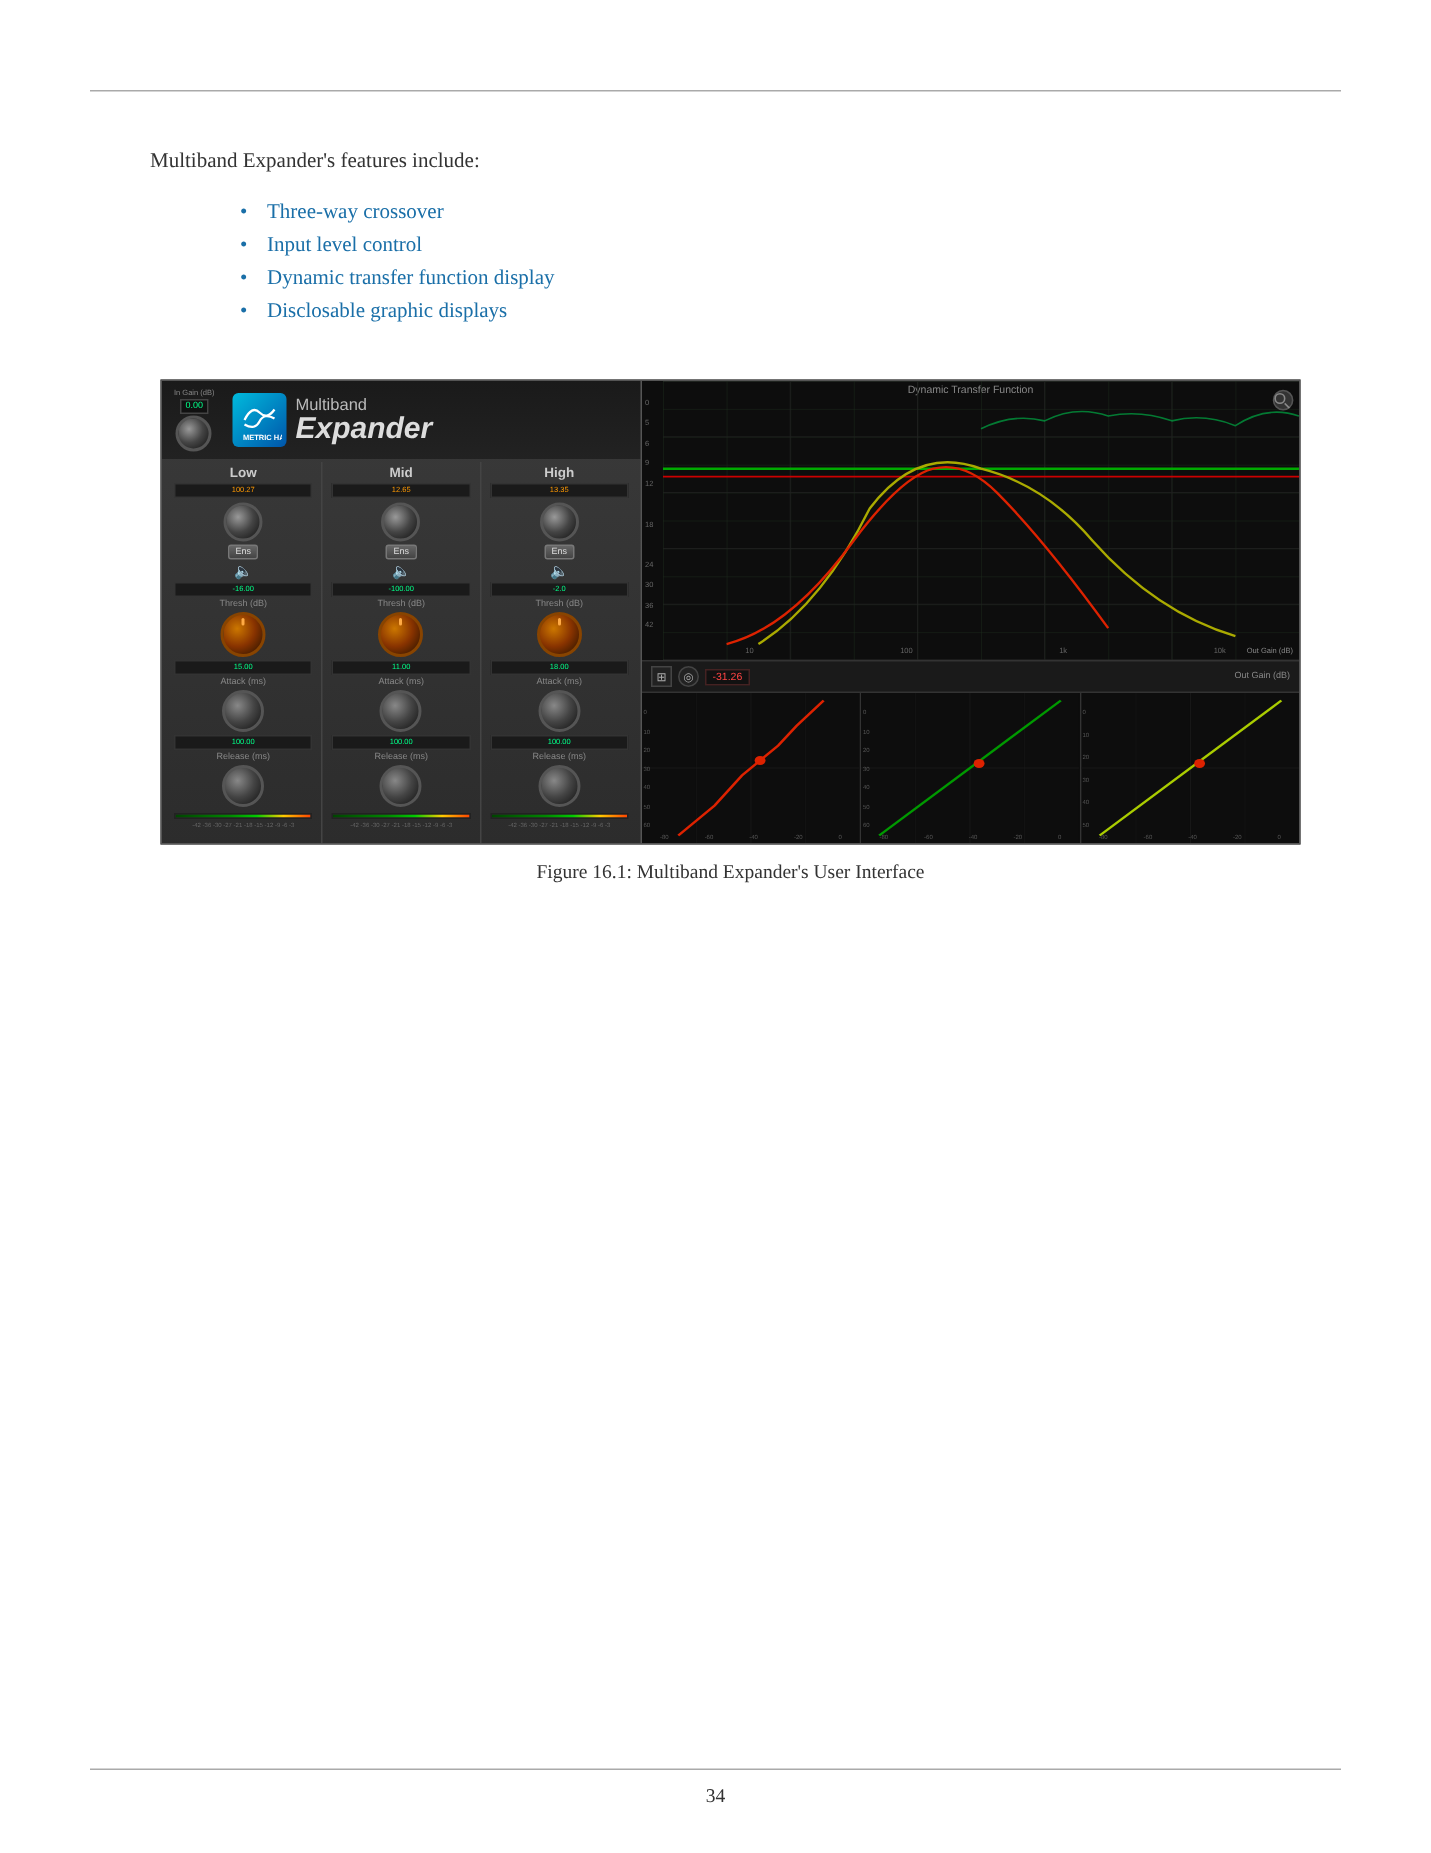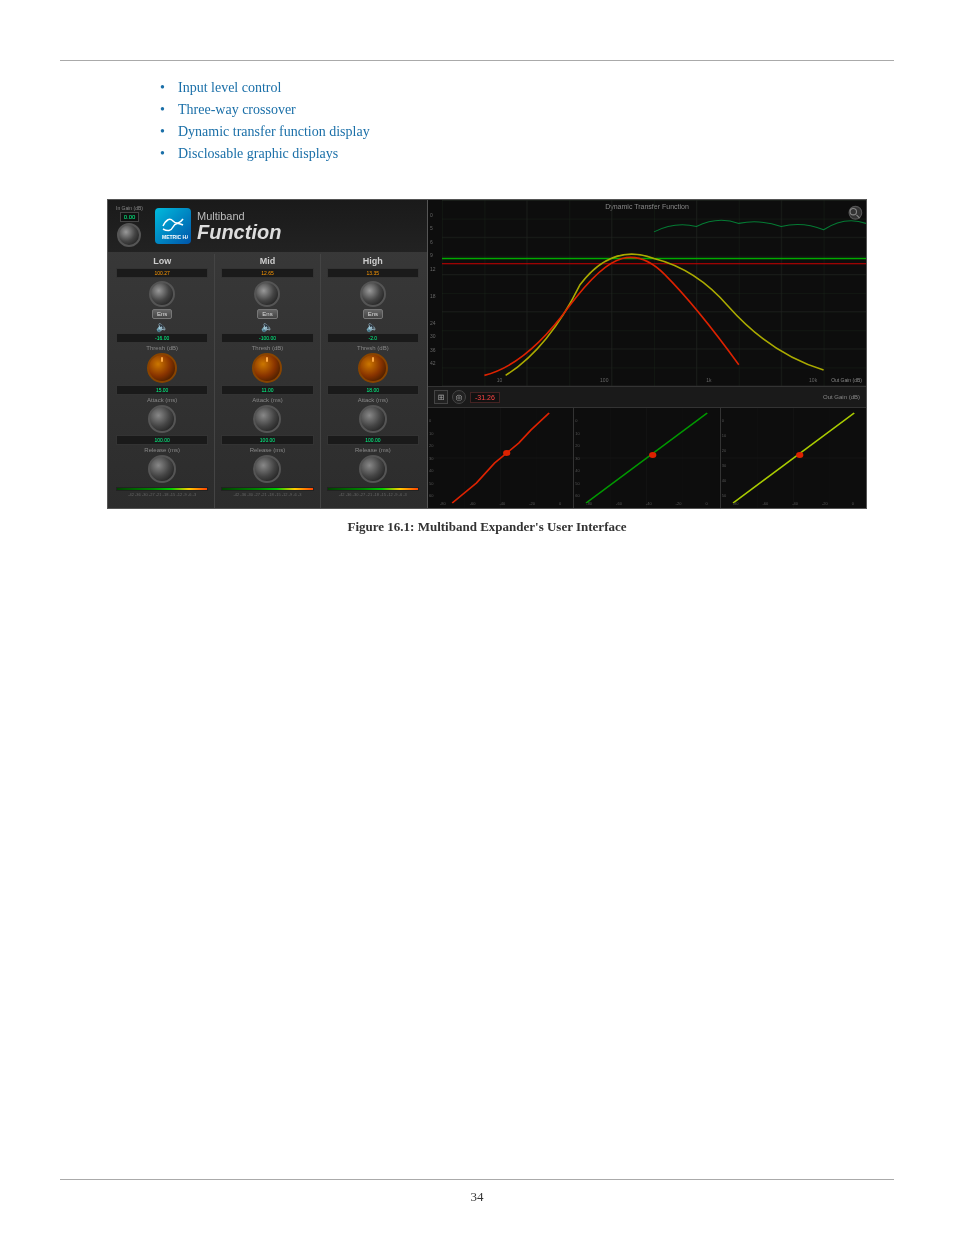--- a/index.html
+++ b/index.html
@@ -184,33 +184,34 @@
       display: flex;
       flex-direction: column;
       background: #111;
     }
 
     .figure-caption {
       margin-top: 10px;
       font-size: 13px;
       color: #333;
       text-align: center;
-      font-weight: bold;
+      font-weight: normal;
     }
   </style>
 </head>
 <body>
 
 <div class="top-rule"></div>
 
 <div class="content">
+  <p class="intro-text">Multiband Expander's features include:</p>
 
   <ul class="feature-list">
+    <li style="color:#1a6fa8">Three-way crossover</li>
     <li style="color:#1a6fa8">Input level control</li>
-    <li style="color:#1a6fa8">Three-way crossover</li>
     <li style="color:#1a6fa8">Dynamic transfer function display</li>
     <li style="color:#1a6fa8">Disclosable graphic displays</li>
   </ul>
 
   <div class="figure-container">
     <div class="plugin-screenshot">
 
       <div class="plugin-left">
 
         <div class="plugin-header">
@@ -224,21 +225,21 @@
               <div style="width:36px;height:36px;background:linear-gradient(135deg,#00bbdd 0%,#0055aa 100%);border-radius:4px;display:flex;align-items:center;justify-content:center;">
                 <svg width="30" height="30" viewBox="0 0 30 30">
                   <path d="M5,15 Q10,5 15,10 Q20,15 25,8" stroke="white" stroke-width="1.5" fill="none"></path>
                   <path d="M5,18 Q12,22 15,16 Q18,10 25,14" stroke="white" stroke-width="1.5" fill="none"></path>
                   <text x="4" y="28" font-size="5" fill="white" font-family="Arial" font-weight="bold">METRIC HALO</text>
                 </svg>
               </div>
             </div>
             <div>
               <div style="font-family:Arial,sans-serif;font-size:11px;color:#bbb;line-height:1.1;font-weight:normal;">Multiband</div>
-              <div style="font-family:Arial,sans-serif;font-size:20px;color:#ddd;line-height:1;font-weight:bold;font-style:italic;">Function</div>
+              <div style="font-family:Arial,sans-serif;font-size:20px;color:#ddd;line-height:1;font-weight:bold;font-style:italic;">Expander</div>
             </div>
           </div>
         </div>
 
         <div class="channel-strip">
 
           <div class="channel">
             <div class="channel-label">Low</div>
             <div class="channel-value orange" style="font-size:5px;">100.27</div>
             <div style="width:26px;height:26px;border-radius:50%;background:radial-gradient(circle at 35% 35%,#999 0%,#444 50%,#111 100%);border:2px solid #555;margin:1px auto;"></div>

